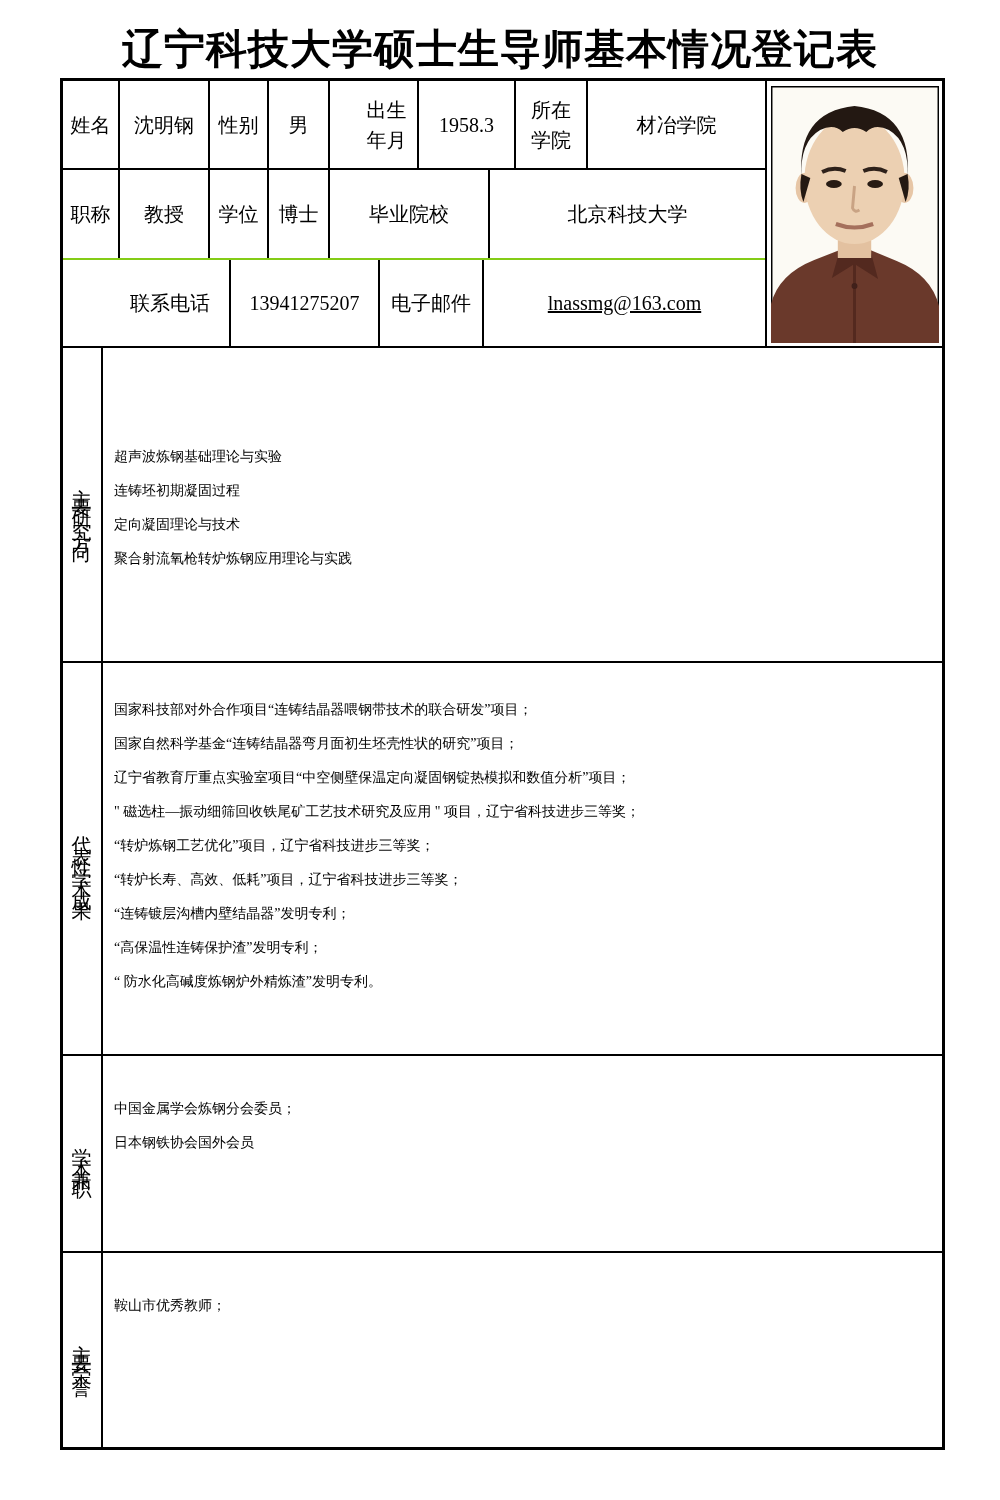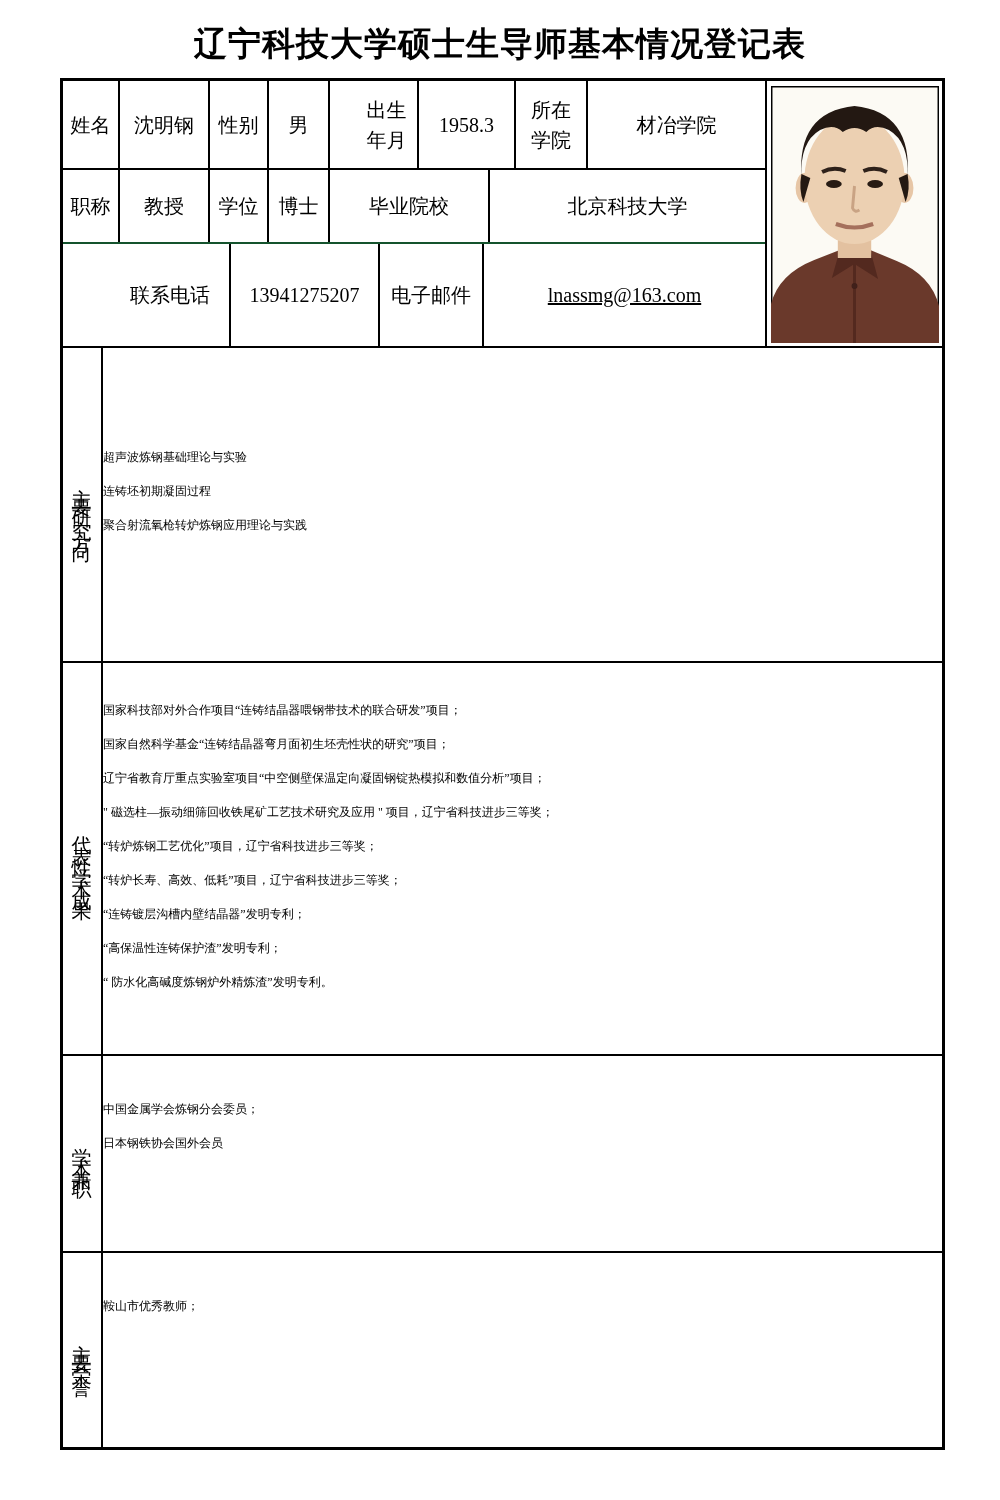--- a/index.html
+++ b/index.html
@@ -2,33 +2,33 @@
 <html><head>
 <meta charset="utf-8">
 <style>
   html,body { margin:0; padding:0; background:#ffffff; }
   .page {
     position:relative; width:1000px; height:1500px; background:#ffffff;
     font-family:"Liberation Serif","DejaVu Serif",serif; color:#000;
   }
   .title {
     position:absolute; top:22px; left:0; width:100%;
-    text-align:center; font-size:33px; font-weight:bold; letter-spacing:1px;
+    text-align:center; font-size:41px; font-weight:bold; letter-spacing:1px;
     margin:0;
   }
   .form-table {
     position:absolute; left:60px; top:78px; width:885px; height:1372px;
     border:3px solid #000; box-sizing:border-box;
     display:flex; flex-direction:column; background:#fff;
   }
   .top-block { display:flex; height:267px; border-bottom:2px solid #000; box-sizing:border-box; }
   .top-left { width:702px; display:flex; flex-direction:column; box-sizing:border-box; }
   .row { display:flex; box-sizing:border-box; }
   .row1 { height:89px; border-bottom:2px solid #000; }
-  .row2 { height:74px; border-bottom:2px solid #14532d;justify-content:flex-end; }
+  .row2 { height:90px; border-bottom:2px solid #84cc16;justify-content:flex-end; }
   .row3 { flex:1; }
   .cell {
     box-sizing:border-box; border-right:2px solid #000;
     display:flex; align-items:center; justify-content:center;
     text-align:center; font-size:20px; line-height:30px;
     padding:2px 6px; word-break:break-all;
   }
   .cell.last { border-right:none; flex:1; }
   .w57{width:57px;} .w90{width:90px;} .w59{width:59px;} .w61{width:61px;}
   .w63{width:63px;margin-left:26px;} .w97{width:97px;} .w72{width:72px;}
@@ -43,22 +43,22 @@
   .section.last { border-bottom:none; }
   .sec-label {
     width:40px; box-sizing:border-box; border-right:2px solid #000;
     display:flex; align-items:center; justify-content:center;
   }
   .vtext {
     writing-mode:vertical-rl; text-orientation:upright;
     font-size:20px; letter-spacing:11px; line-height:1;
   }
   .sec-content {
-    flex:1; box-sizing:border-box; padding-right:8px;
-    font-size:12px;
+    flex:1; box-sizing:border-box; padding-left:11px; padding-right:8px;
+    font-size:14px;
     border-radius:14px;
   }
   .sec-content .content-line { line-height:34px; white-space:pre-wrap; }
   .h-research{height:315px;} .h-achievements{height:393px;}
   .h-positions{height:197px;} .h-honors{height:194px;}
   .pt-research{padding-top:92px;} .pt-achievements{padding-top:30px;}
   .pt-positions{padding-top:36px;} .pt-honors{padding-top:36px;}
 </style>
 </head>
 <body>
@@ -137,20 +137,21 @@
       </div>
     </div>
 
     <div class="section h-research">
       <div class="sec-label">
         <span class="vtext">主要研究方向</span>
       </div>
       <div class="sec-content pt-research">
           <div class="content-line">超声波炼钢基础理论与实验</div>
           <div class="content-line">连铸坯初期凝固过程</div>
+          <div class="content-line">定向凝固理论与技术</div>
           <div class="content-line">聚合射流氧枪转炉炼钢应用理论与实践</div>
         </div>
     </div>
 
     <div class="section h-achievements">
       <div class="sec-label">
         <span class="vtext">代表性学术成果</span>
       </div>
       <div class="sec-content pt-achievements">
           <div class="content-line">国家科技部对外合作项目“连铸结晶器喂钢带技术的联合研发”项目；</div>

